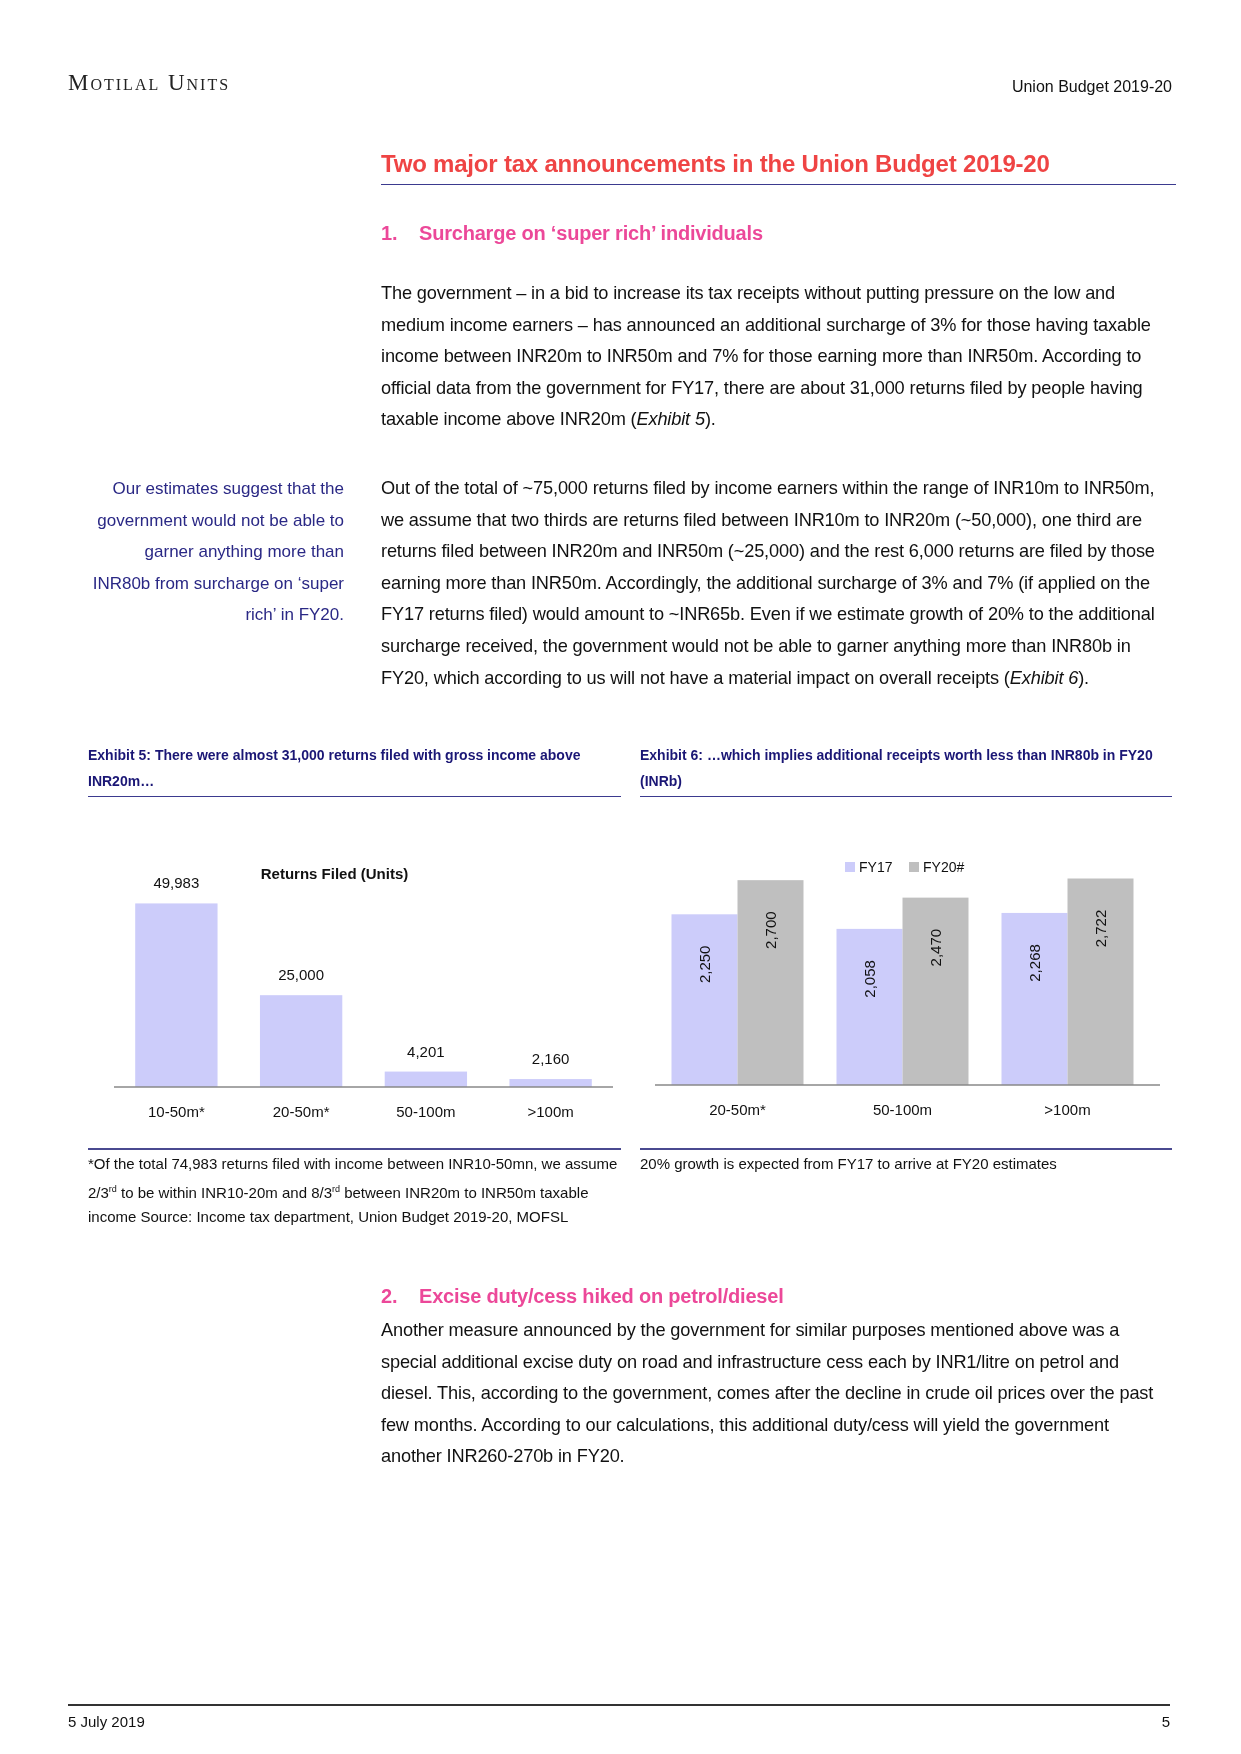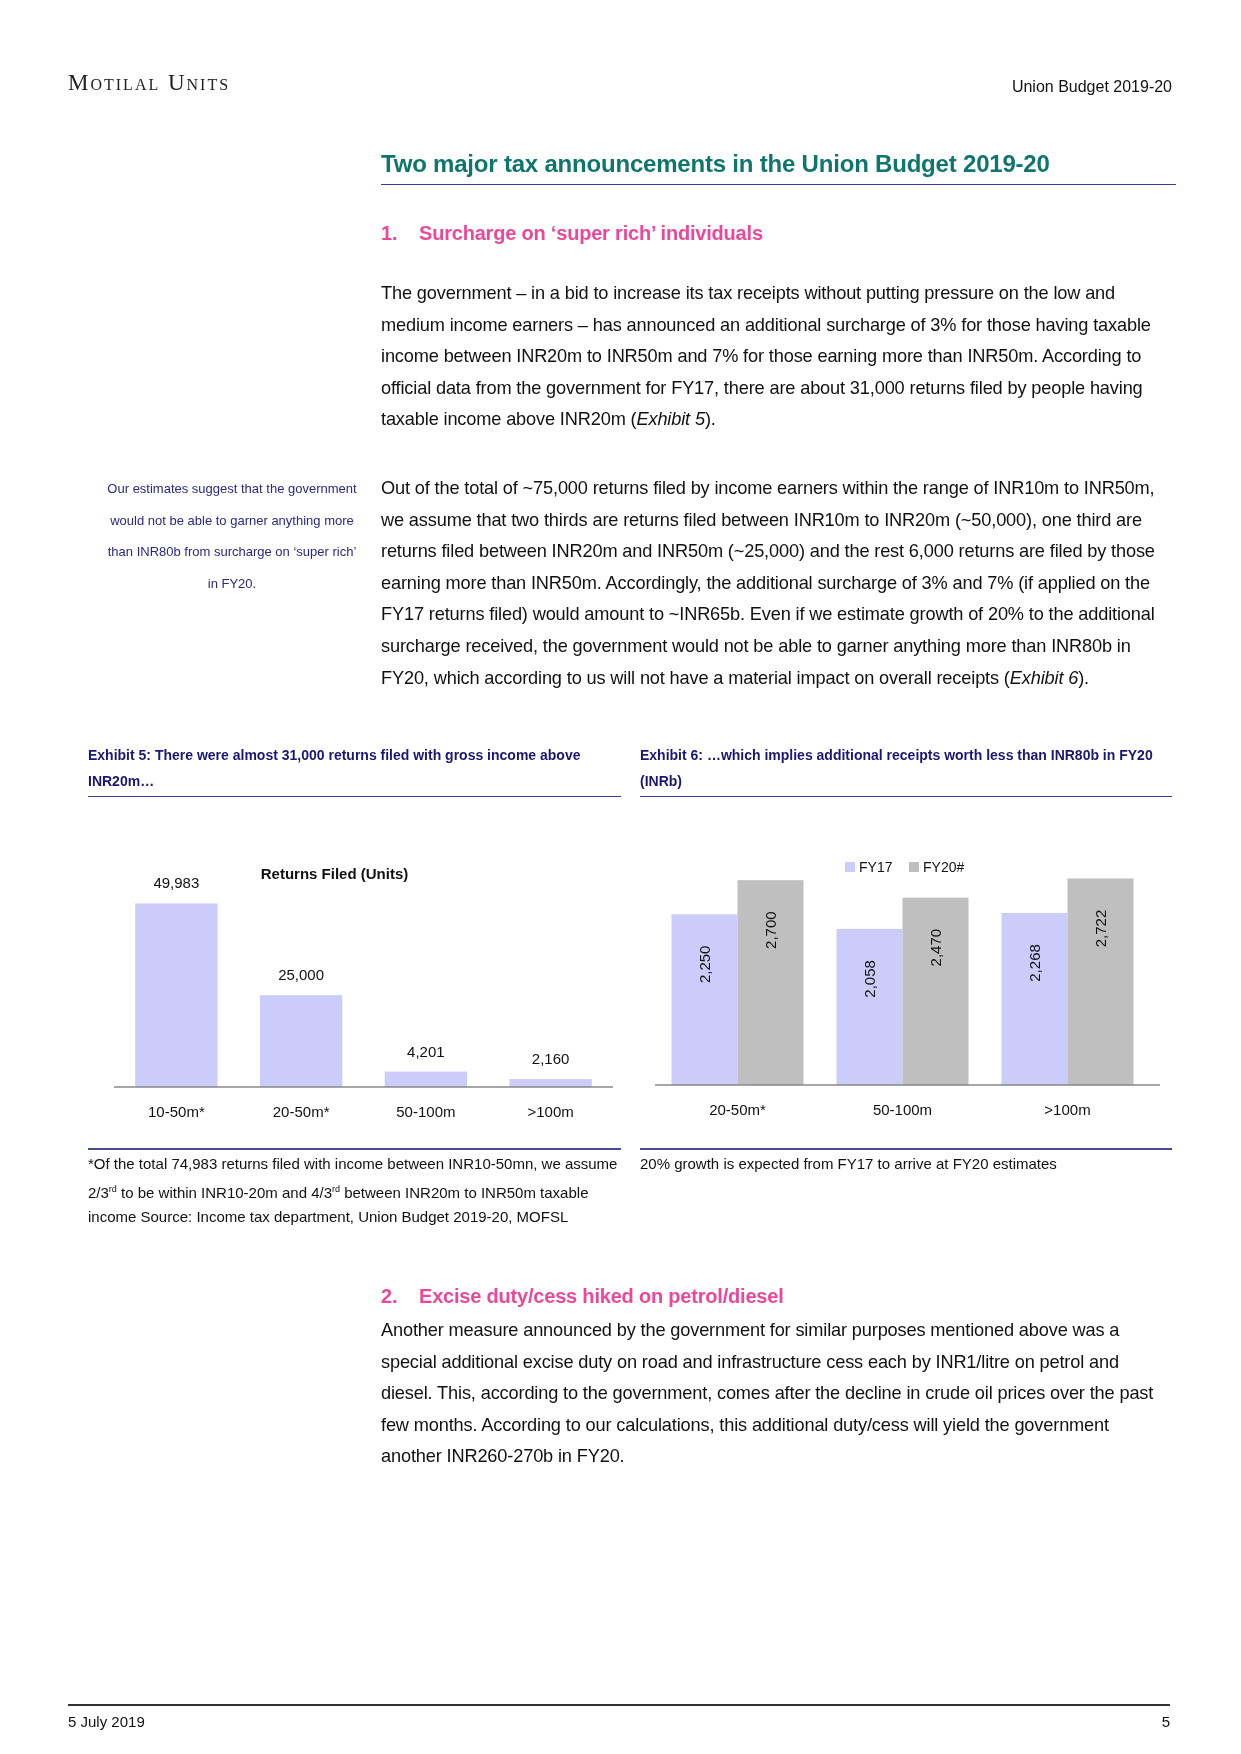--- a/index.html
+++ b/index.html
@@ -3,25 +3,25 @@
 <meta charset="utf-8">
 <style>
   html, body { margin:0; padding:0; background:#ffffff; }
   body { width:1241px; height:1754px; position:relative; overflow:hidden;
          font-family:"Liberation Sans", sans-serif; color:#000; }
   .abs { position:absolute; }
   .brand { left:68px; top:70px; font-family:"Liberation Serif", serif; font-size:23px;
            letter-spacing:2px; color:#222; font-variant:small-caps; }
   .hdr-right { right:69px; top:78px; font-size:16px; color:#111;text-align:right; }
   .page-title { left:381px; top:150px; width:795px; font-size:24px; font-weight:bold;
-                color:#0f766e; border-bottom:1.5px solid #3b3a8f; padding-bottom:6px; letter-spacing:-0.2px;}
+                color:#ef4444; border-bottom:1.5px solid #3b3a8f; padding-bottom:6px; letter-spacing:-0.2px;}
   .sec-h { left:381px; font-size:20px; font-weight:bold; color:#ec4899; letter-spacing:-0.2px; }
   .sec-h .num { display:inline-block; width:38px; }
   .body { left:381px; width:792px; font-size:18.2px; line-height:31.6px; color:#111; letter-spacing:-0.15px; }
-  .sidebar { left:104px; width:256px; text-align:center; font-size:13px; line-height:31.6px; color:#2a2885; }
+  .sidebar { left:88px; width:256px; text-align:right; font-size:17px; line-height:31.6px; color:#2a2885; }
   .ex-title { top:742px; font-size:14px; font-weight:bold; color:#1a1675; line-height:26px;
               border-bottom:1.5px solid #3b3a8f; padding-bottom:2px; }
   .ex-note { top:1148px; font-size:15px; line-height:24.5px; color:#111; border-top:2px solid #4a4a90; padding-top:2px; }
   .footer-rule { left:68px; top:1704px; width:1102px; height:2px; background:#333; }
   .footer-left { left:68px; top:1713px; font-size:15px; color:#111; }
   .footer-right { right:71px; top:1713px; font-size:15px; color:#111; }
   svg text { font-family:"Liberation Sans", sans-serif; }
 </style>
 </head>
 <body>
@@ -54,21 +54,21 @@
     <text x="213.125" y="272" text-anchor="middle" font-size="15" fill="#111">20-50m*</text>
     <rect x="296.7075" y="226.57087272727273" width="82.33500000000001" height="15.429127272727271" fill="#ccccfa"></rect>
     <text x="337.875" y="211.57087272727273" text-anchor="middle" font-size="15" fill="#111">4,201</text>
     <text x="337.875" y="272" text-anchor="middle" font-size="15" fill="#111">50-100m</text>
     <rect x="421.4575" y="234.0669090909091" width="82.33500000000001" height="7.933090909090909" fill="#ccccfa"></rect>
     <text x="462.625" y="219.0669090909091" text-anchor="middle" font-size="15" fill="#111">2,160</text>
     <text x="462.625" y="272" text-anchor="middle" font-size="15" fill="#111">&gt;100m</text>
     <line x1="26" x2="525" y1="242" y2="242" stroke="#888" stroke-width="1.5"></line>
   </svg>
 <div class="abs ex-note" style="left:88px; width:533px;">
-  <span>*Of the total 74,983 returns filed with income between INR10-50mn, we assume 2/3</span><sup style="font-size:9px">rd</sup><span> to be within INR10-20m and 4/3</span><sup style="font-size:9px">rd</sup><span> between INR20m to INR50m taxable income   Source: Income tax department, Union Budget 2019-20, MOFSL</span>
+  <span>*Of the total 74,983 returns filed with income between INR10-50mn, we assume 2/3</span><sup style="font-size:9px">rd</sup><span> to be within INR10-20m and 8/3</span><sup style="font-size:9px">rd</sup><span> between INR20m to INR50m taxable income   Source: Income tax department, Union Budget 2019-20, MOFSL</span>
 </div>
 
 <div class="abs ex-title" style="left:640px; width:532px;">Exhibit 6: …which implies additional receipts worth less than INR80b in FY20 (INRb)</div>
 <svg class="abs" style="left:640px; top:845px;" width="532" height="290" id="chart2">
     <rect x="205" y="17" width="10" height="10" fill="#ccccfa"></rect>
     <text x="219" y="27" font-size="14" fill="#111">FY17</text>
     <rect x="269" y="17" width="10" height="10" fill="#bfbfbf"></rect>
     <text x="283" y="27" font-size="14" fill="#111">FY20#</text>
     <rect x="31.5" y="69.31034482758622" width="66" height="170.68965517241378" fill="#ccccfa"></rect>
     <text x="70.5" y="119.31034482758622" text-anchor="middle" font-size="15" fill="#111" transform="rotate(-90 70.5 119.31034482758622)">2,250</text>

